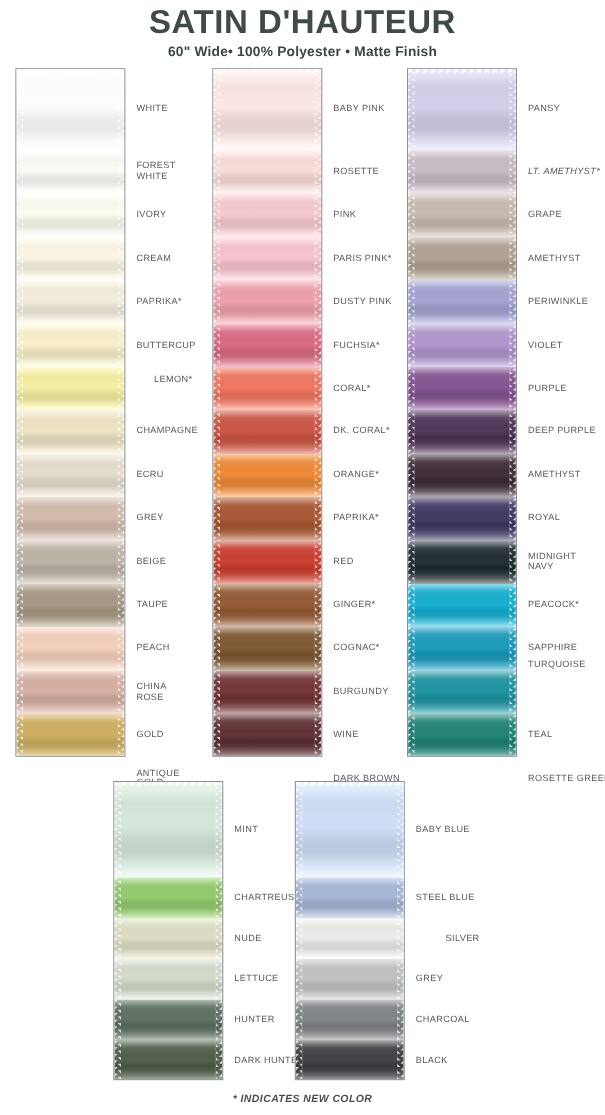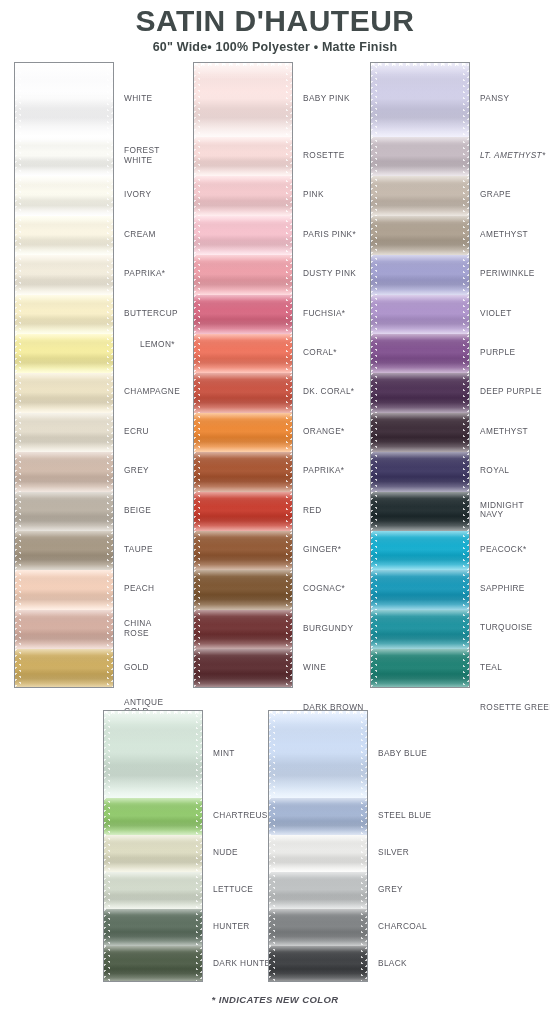--- a/index.html
+++ b/index.html
@@ -458,21 +458,21 @@
         <div class="lab" style="top: 207.2px;">PERIWINKLE</div>
         <div class="lab" style="top: 246.6px;">VIOLET</div>
         <div class="lab" style="top: 286px;">PURPLE</div>
         <div class="lab" style="top: 325.4px;">DEEP PURPLE</div>
         <div class="lab" style="top: 364.8px;">AMETHYST</div>
         <div class="lab" style="top: 404.2px; text-align: center;">ROYAL</div>
         <div class="lab" style="top: 438.9px;">MIDNIGHT
 NAVY</div>
         <div class="lab" style="top: 483px;">PEACOCK*</div>
         <div class="lab" style="top: 522.4px;">SAPPHIRE</div>
-        <div class="lab" style="top: 561px;">TURQUOISE</div>
+        <div class="lab" style="top: 537px;">TURQUOISE</div>
         <div class="lab" style="top: 601.2px;">TEAL</div>
         <div class="lab" style="top: 640.6px;">ROSETTE GREEN</div>
       </div>
     </div>
     <div class="col" style="left: 103px; top: 710px;">
       <div class="stack" style="width: 100px; height: 272px;">
         <div class="sw" title="MINT" style="height: 87px; position: absolute; top: 0px; left: 0px; right: 0px;">
           <div class="band" style="background: linear-gradient(rgb(223, 240, 228) 0%, rgb(207, 224, 212) 22%, rgb(217, 234, 222) 48%, rgb(193, 210, 198) 74%, rgb(229, 246, 234) 100%);"></div>
           <div class="sheen"></div>
           <div class="pink-edge"></div>
@@ -555,21 +555,21 @@
         <div class="sw" title="BLACK" style="height: 37px; position: absolute; top: 235px; left: 0px; right: 0px;">
           <div class="band" style="background: linear-gradient(rgb(75, 77, 80) 0%, rgb(59, 61, 64) 22%, rgb(69, 71, 74) 48%, rgb(45, 47, 50) 74%, rgb(81, 83, 86) 100%);"></div>
           <div class="sheen"></div>
           <div class="pink-edge"></div>
           <div class="pink-edge right"></div>
         </div>
       </div>
       <div class="labels" style="width: 90px; height: 272px; margin-left: 10px;">
         <div class="lab" style="top: 38.8px;">BABY BLUE</div>
         <div class="lab" style="top: 100.8px;">STEEL BLUE</div>
-        <div class="lab" style="top: 137.8px;">SILVER</div>
+        <div class="lab" style="top: 137.8px; margin-left: 27px;">SILVER</div>
         <div class="lab" style="top: 174.8px;">GREY</div>
         <div class="lab" style="top: 211.8px;">CHARCOAL</div>
         <div class="lab" style="top: 248.8px;">BLACK</div>
       </div>
     </div>
   </div>
 
 <div class="footnote" id="footnote" style="top:994px;">* INDICATES NEW COLOR</div>
 
 </body></html>

